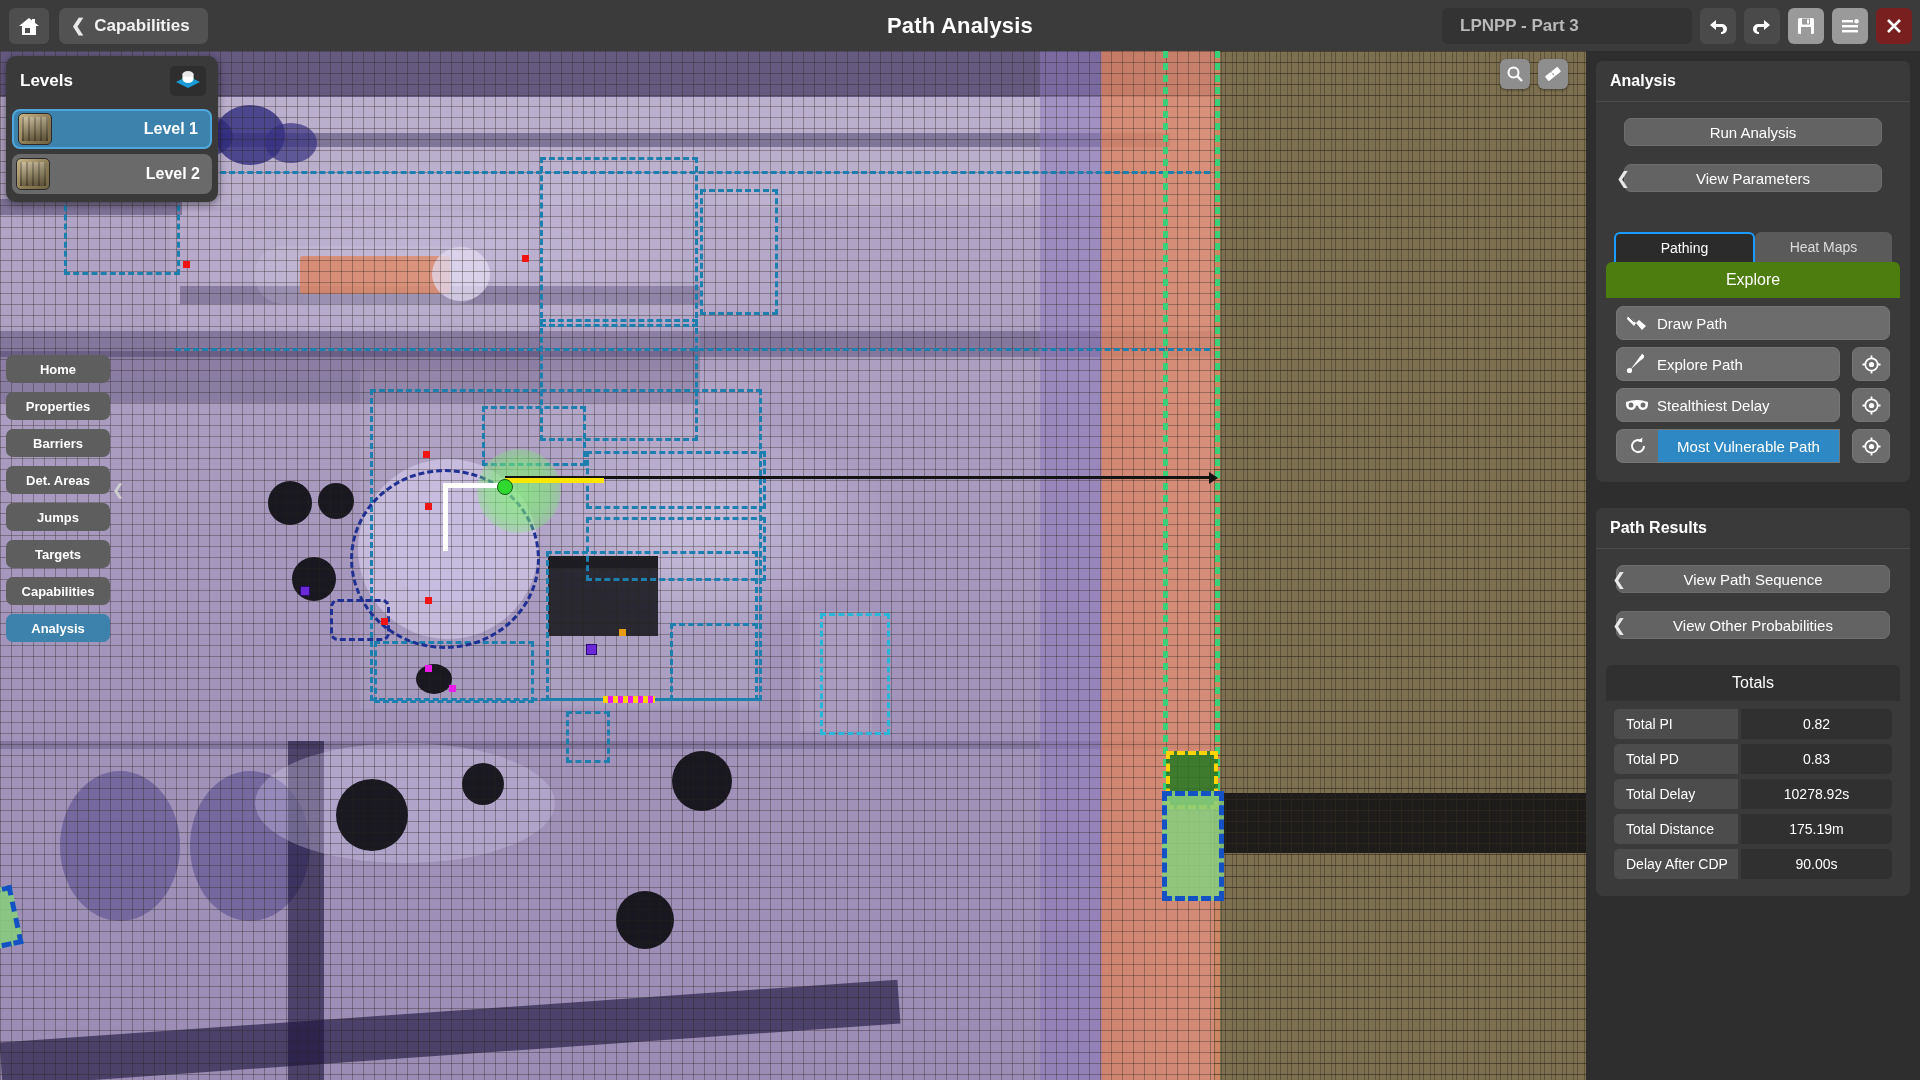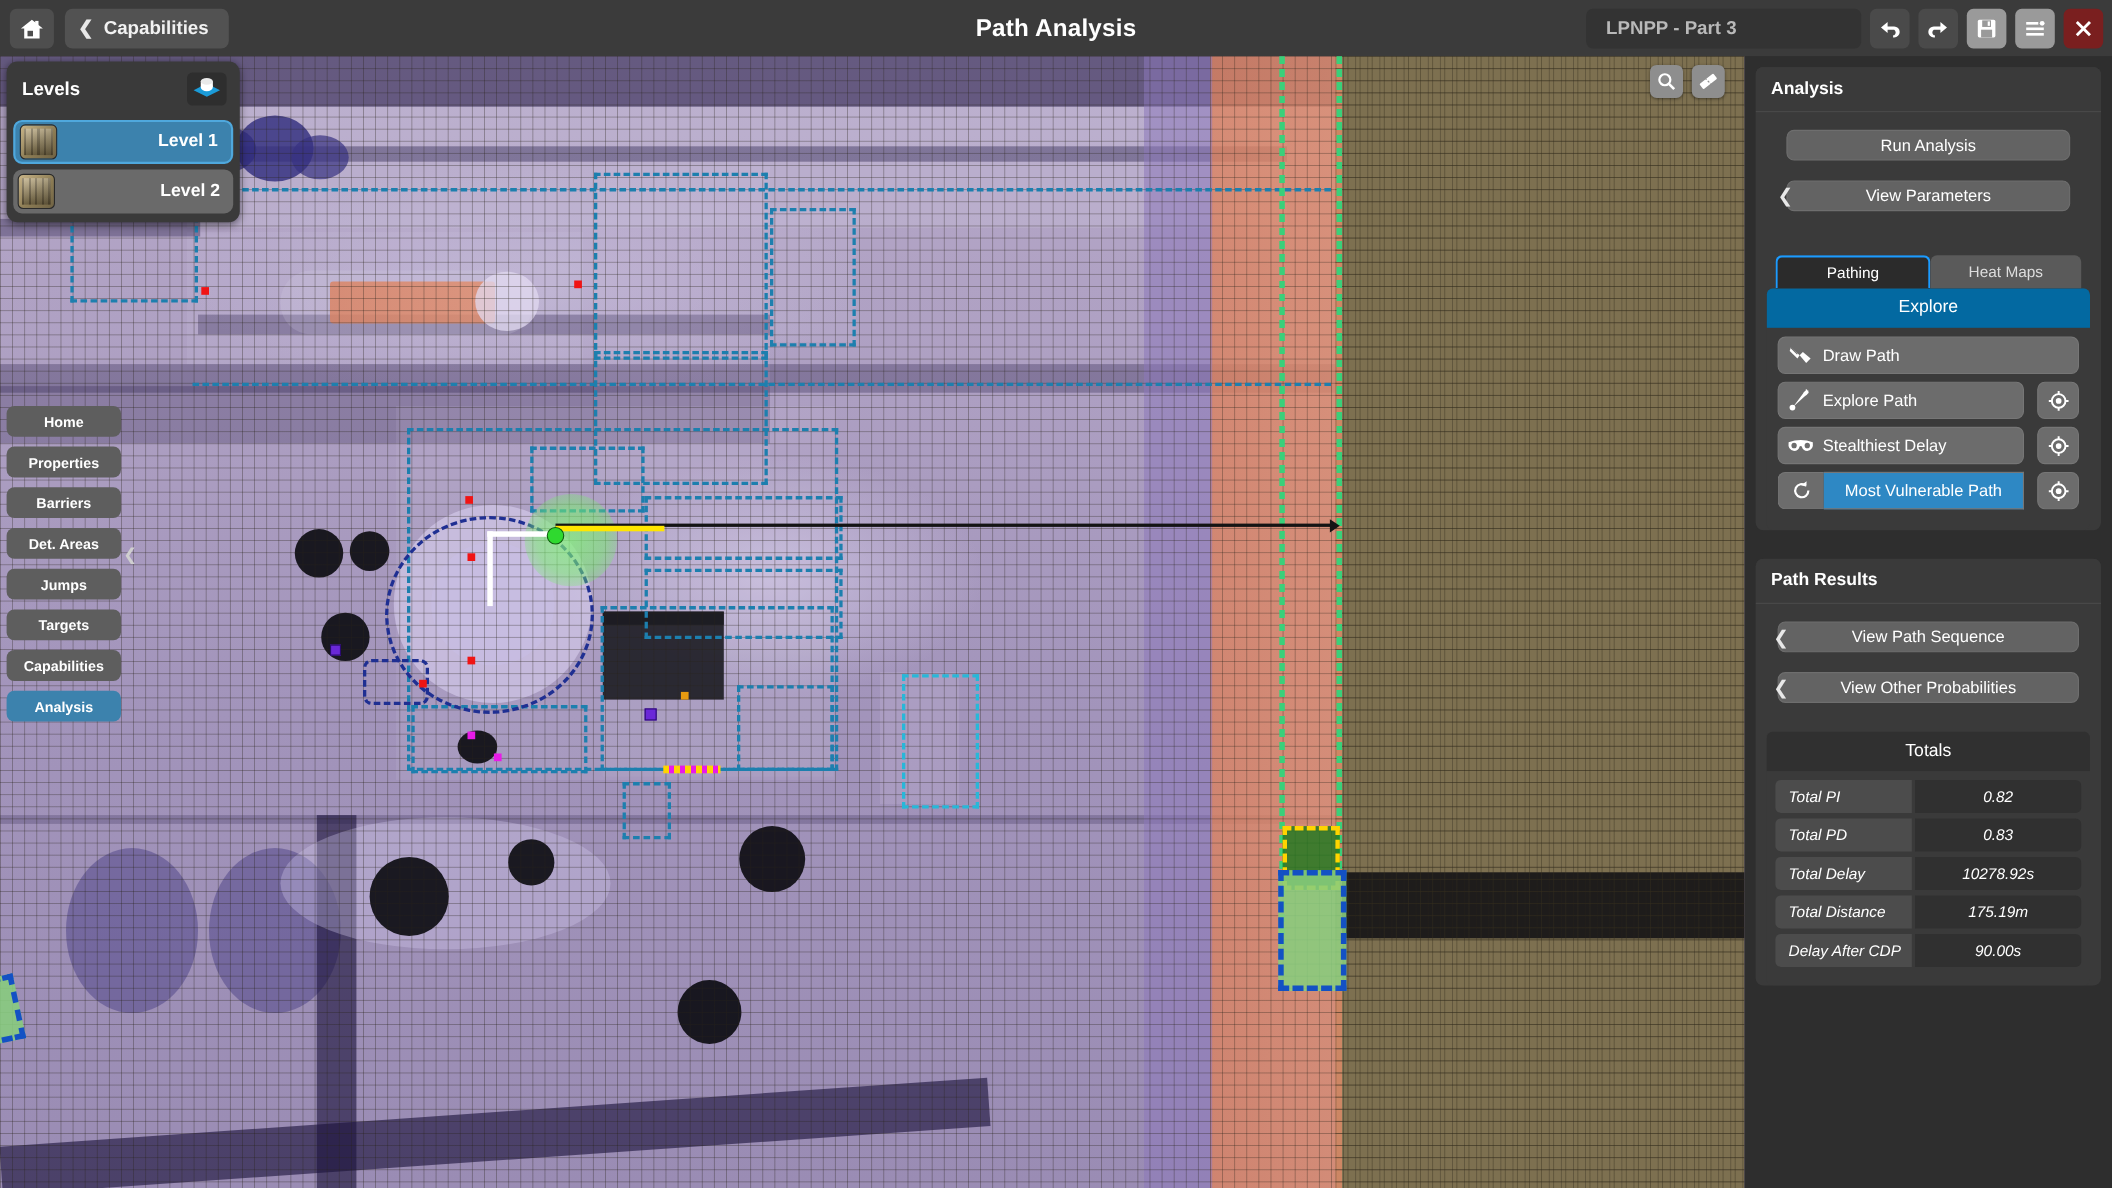--- a/index.html
+++ b/index.html
@@ -150,21 +150,21 @@
   }
   .level-thumb::after {
     content: ""; position: absolute; inset: 3px;
     background:
       linear-gradient(180deg, rgba(255,255,255,.25), rgba(0,0,0,.25)),
       repeating-linear-gradient(90deg, rgba(60,50,30,.5) 0 2px, transparent 2px 6px);
   }
   .level-label { margin-left: auto; color: #fff; font-size: 16px; font-weight: bold; }
 
   .nav-panel {
-    position: absolute; left: 6px; top: 369px; width: 104px; z-index: 30;
+    position: absolute; left: 6px; top: 355px; width: 104px; z-index: 30;
   }
   .nav-btn {
     height: 28px; border-radius: 7px; background: #5e5e5e; margin-bottom: 9px;
     display: flex; align-items: center; justify-content: center;
     color: #fff; font-size: 13px; font-weight: bold; cursor: pointer;
   }
   .nav-btn.active { background: #3c82ad; }
   .nav-collapse {
     position: absolute; left: 106px; top: 126px; color: #cfcfcf; font-size: 15px;
     cursor: pointer; z-index: 31;
@@ -196,21 +196,21 @@
     font-size: 14px; color: #ddd; cursor: pointer;
     background: #5a5a5a; border-radius: 6px 6px 0 0;
   }
   .tab.active {
     background: #2b2b2b; color: #fff;
     border: 2px solid #1b9bff; border-bottom: none;
   }
 
   .explore-box { margin: 0 10px; border-radius: 6px; background: #3a3a3a; overflow: hidden; }
   .explore-head {
-    background: #0369a1; text-align: center; color: #fff; font-size: 16px; padding: 9px 0;
+    background: #4d7c0f; text-align: center; color: #fff; font-size: 16px; padding: 9px 0;
   }
   .explore-body { padding: 8px 10px 12px; }
   .path-row { display: flex; gap: 6px; margin-bottom: 7px; }
   .path-btn {
     flex: 1; height: 34px; border-radius: 7px; background: #6c6c6c;
     display: flex; align-items: center; cursor: pointer; border: 1px solid #767676;
     position: relative;
   }
   .path-btn .picon {
     width: 40px; display: flex; align-items: center; justify-content: center; flex: 0 0 auto;
@@ -228,21 +228,21 @@
     display: flex; align-items: center; justify-content: center; color: #fff; font-size: 15px;
   }
   .split-main.hl { background: #2e88c4; }
   .crosshair-btn {
     width: 38px; height: 34px; border-radius: 7px; background: #6c6c6c; margin-left: 6px;
     display: flex; align-items: center; justify-content: center; border: 1px solid #767676;
     flex: 0 0 auto; cursor: pointer;
   }
   .totals-box { margin: 16px 10px 0; border-radius: 6px; background: #3a3a3a; overflow: hidden; }
   .totals-head { background: #303030; text-align: center; color: #fff; font-size: 16px; padding: 9px 0; }
-  .totals-body { padding: 8px 8px 12px; font-style: italic; }
+  .totals-body { padding: 8px 8px 12px; }
   .trow { display: flex; gap: 3px; margin-bottom: 5px; }
   .tkey {
     flex: 0 0 124px; height: 30px; border-radius: 5px 0 0 5px; background: #4c4c4c;
     display: flex; align-items: center; padding-left: 12px; color: #fff; font-size: 14px;
   }
   .tval {
     flex: 1; height: 30px; border-radius: 0 5px 5px 0; background: #303030;
     display: flex; align-items: center; justify-content: center; color: #fff; font-size: 14px;
   }
   svg { display: block; }

